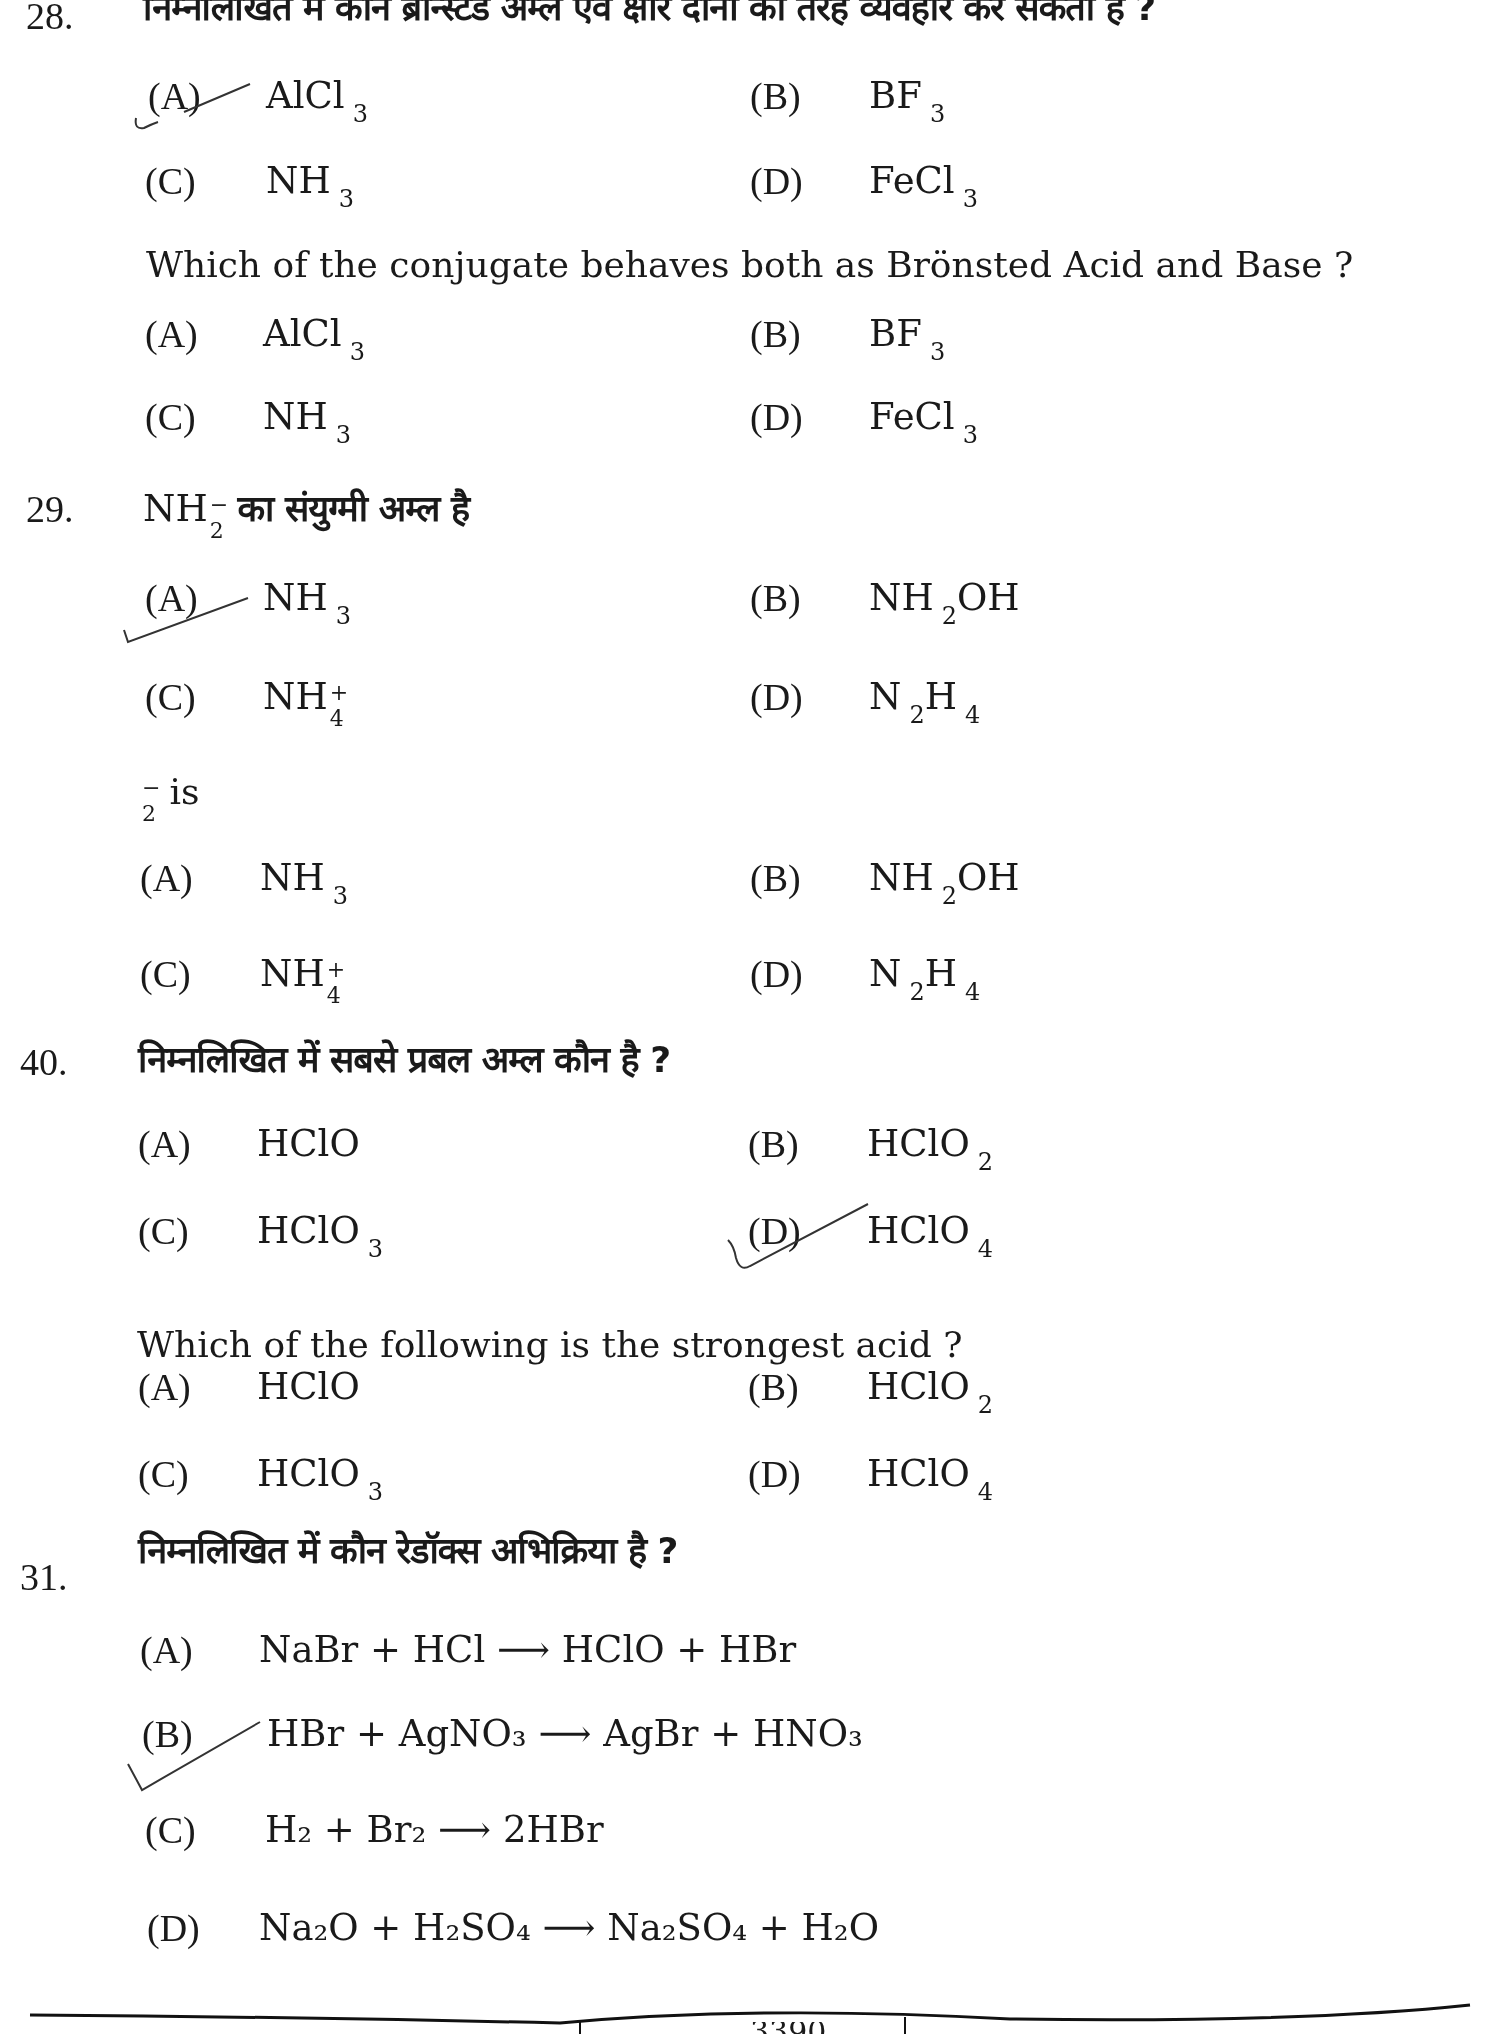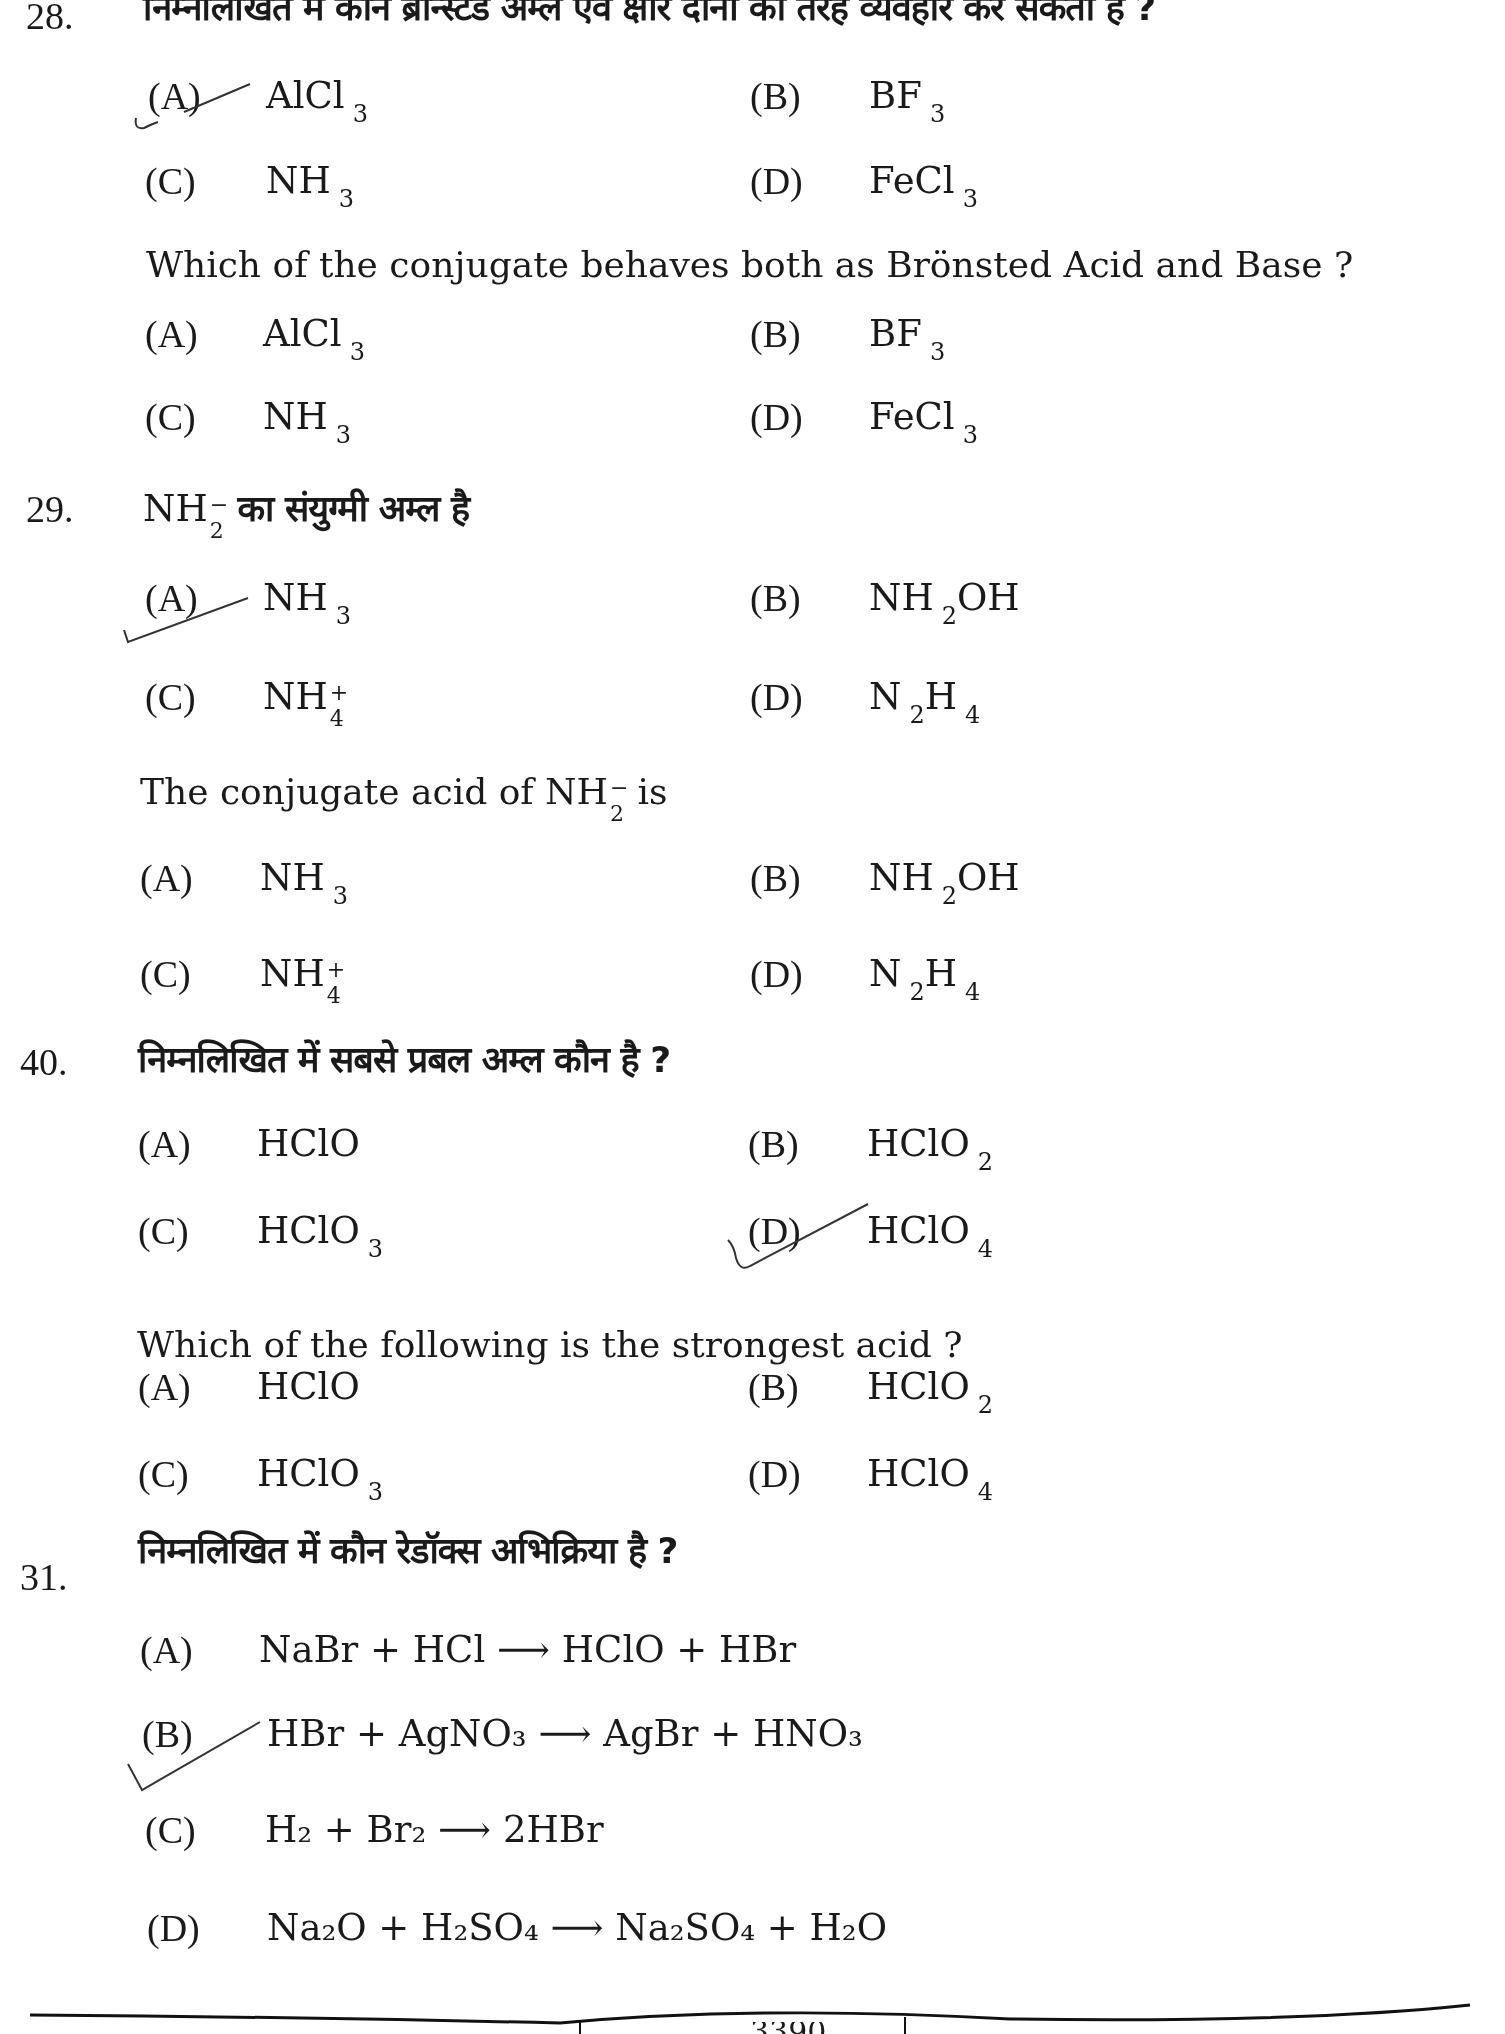--- a/index.html
+++ b/index.html
@@ -60,21 +60,21 @@
   <div class="ln val" style="left:869px;top:576px;"><span>NH</span><sub>2</sub><span>OH</span></div>
   <div class="ln lab" style="left:145px;top:675px;">(C)</div>
   <div class="ln val" style="left:263px;top:675px;"><span>NH</span><span class="ion"><span class="s t">+</span><span class="s b">4</span></span></div>
   <div class="ln lab" style="left:750px;top:675px;">(D)</div>
   <div class="ln val" style="left:869px;top:675px;"><span>N</span><sub>2</sub><span>H</span><sub>4</sub></div>
 </div>
 <svg class="tick" style="left:118px;top:590px;" width="140" height="60">
   <path d="M6 40 L10 52 L130 8" stroke="#333" stroke-width="2" fill="none"></path>
 </svg>
 
-<div class="ln en" style="left:140px;top:770px;"><span>The conjugate acid of NH</span><span class="ion"><span class="s t">−</span><span class="s b">2</span></span> <span>is</span></div>
+<div class="ln en" style="left:140px;top:770px;"><span class="ion"><span class="s t">−</span><span class="s b">2</span></span> <span>is</span></div>
 <div>
   <div class="ln lab" style="left:140px;top:856px;">(A)</div>
   <div class="ln val" style="left:260px;top:856px;"><span>NH</span><sub>3</sub></div>
   <div class="ln lab" style="left:750px;top:856px;">(B)</div>
   <div class="ln val" style="left:869px;top:856px;"><span>NH</span><sub>2</sub><span>OH</span></div>
   <div class="ln lab" style="left:140px;top:952px;">(C)</div>
   <div class="ln val" style="left:260px;top:952px;"><span>NH</span><span class="ion"><span class="s t">+</span><span class="s b">4</span></span></div>
   <div class="ln lab" style="left:750px;top:952px;">(D)</div>
   <div class="ln val" style="left:869px;top:952px;"><span>N</span><sub>2</sub><span>H</span><sub>4</sub></div>
 </div>
@@ -110,21 +110,21 @@
 <div class="ln qn" style="left:20px;top:1531px;margin-top:24px;">31.</div>
 <div class="ln hi" style="left:138px;top:1529px;text-align:center;">निम्नलिखित में कौन रेडॉक्स अभिक्रिया है ?</div>
 <div>
   <div class="ln lab" style="left:140px;top:1628px;">(A)</div>
   <div class="ln val" style="left:259px;top:1628px;">NaBr + HCl ⟶ HClO + HBr</div>
   <div class="ln lab" style="left:142px;top:1712px;">(B)</div>
   <div class="ln val" style="left:267px;top:1712px;">HBr + AgNO₃ ⟶ AgBr + HNO₃</div>
   <div class="ln lab" style="left:145px;top:1808px;">(C)</div>
   <div class="ln val" style="left:265px;top:1808px;">H₂ + Br₂ ⟶ 2HBr</div>
   <div class="ln lab" style="left:147px;top:1906px;">(D)</div>
-  <div class="ln val" style="left:267px;top:1906px;">Na₂O + H₂SO₄ ⟶ Na₂SO₄ + H₂O</div>
+  <div class="ln val" style="left:259px;top:1906px;">Na₂O + H₂SO₄ ⟶ Na₂SO₄ + H₂O</div>
 </div>
 <svg class="tick" style="left:124px;top:1718px;" width="140" height="80">
   <path d="M4 46 L18 72 L136 4" stroke="#333" stroke-width="2" fill="none"></path>
 </svg>
 
 <svg class="footer" width="1505" height="39">
   <path d="M30 20 Q300 22 560 28 Q760 10 1010 24 Q1300 28 1470 10" stroke="#111" stroke-width="3" fill="none"></path>
   <line x1="580" y1="27" x2="580" y2="39" stroke="#111" stroke-width="2"></line>
   <line x1="905" y1="22" x2="905" y2="39" stroke="#111" stroke-width="2"></line>
 </svg>

